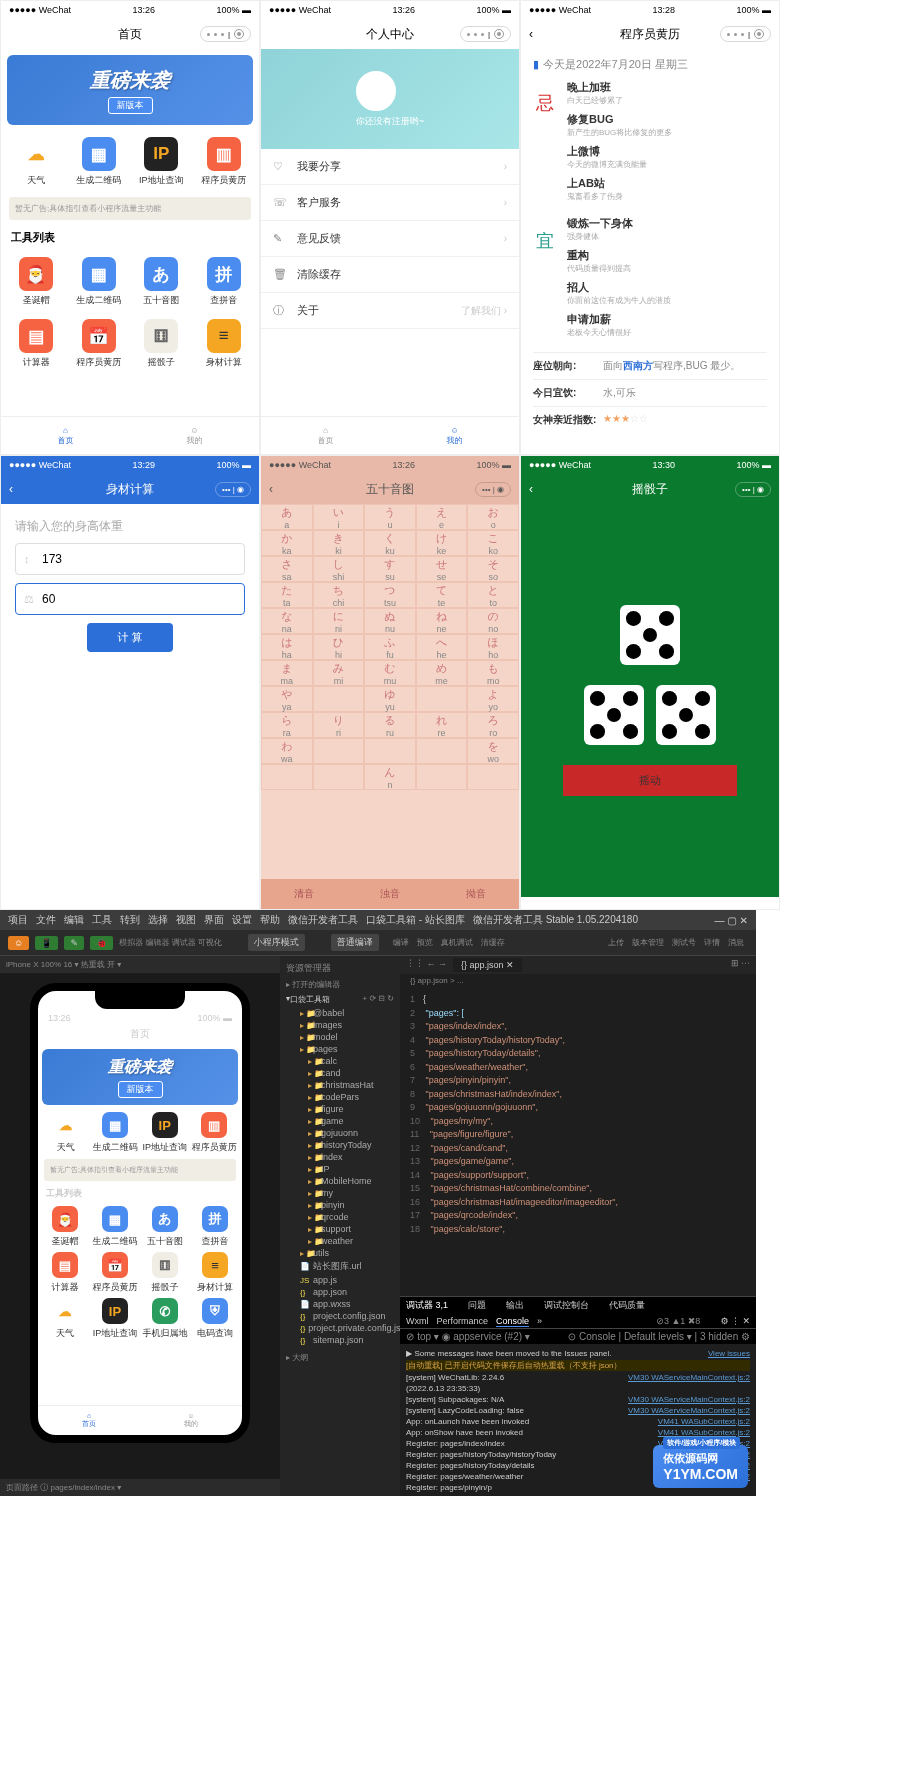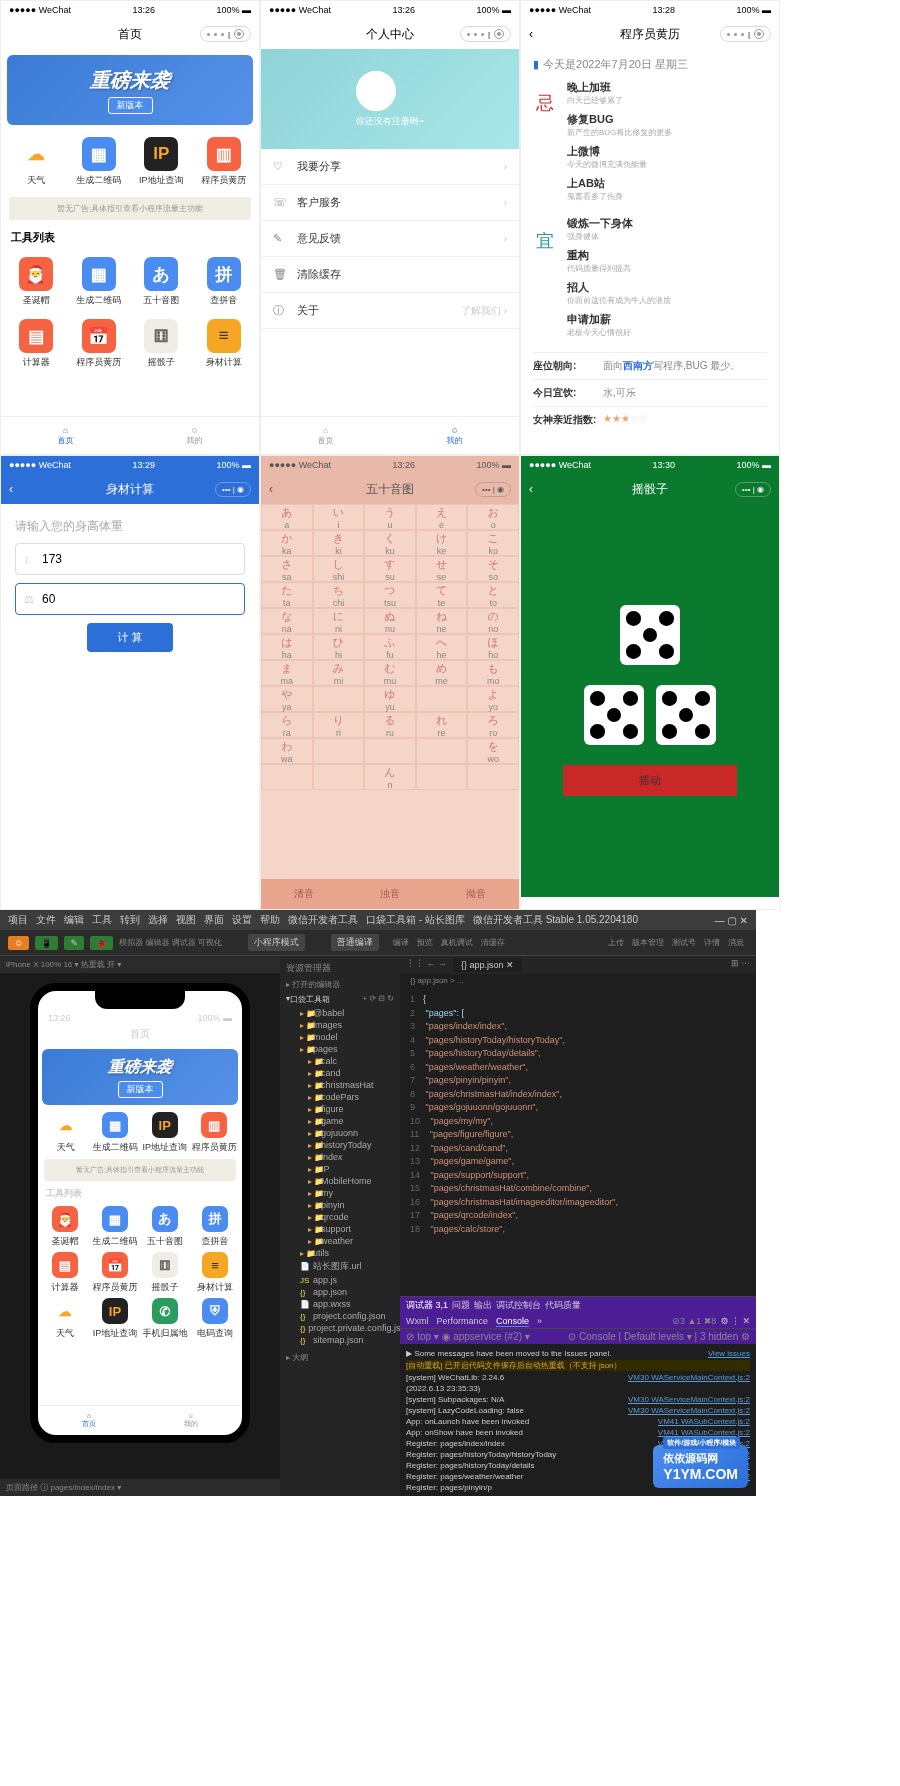--- a/index.html
+++ b/index.html
@@ -21,21 +21,21 @@
 .dot{width:3px;height:3px;background:#999;border-radius:50%}
 .circ{width:10px;height:10px;border:1px solid #999;border-radius:50%;display:flex;align-items:center;justify-content:center}
 .circ::after{content:"";width:4px;height:4px;background:#999;border-radius:50%}
 .banner{margin:6px;height:70px;background:linear-gradient(135deg,#3a7bd5,#5691e8);border-radius:6px;display:flex;flex-direction:column;align-items:center;justify-content:center;color:#fff}
 .banner-title{font-size:20px;font-weight:bold;font-style:italic;text-shadow:1px 1px 2px rgba(0,0,0,0.3)}
 .banner-badge{background:#4a8cf0;border:1px solid #fff;border-radius:3px;padding:1px 8px;font-size:9px;margin-top:3px}
 .icon-row{display:flex;justify-content:space-around;padding:6px 4px}
 .icon-item{display:flex;flex-direction:column;align-items:center;gap:3px;width:50px}
 .icon-box{width:34px;height:34px;border-radius:7px;display:flex;align-items:center;justify-content:center;font-size:16px;color:#fff;font-weight:bold}
 .icon-label{font-size:9px;color:#333}
-.notice{margin:4px 8px;padding:6px;background:#f0ede5;font-size:8px;color:#999;text-align:center;border-radius:3px}
+.notice{margin:4px 8px;padding:6px;background:#f0ede5;font-size:8px;color:#999;border-radius:3px}
 .section-title{padding:6px 10px;font-size:11px;font-weight:bold}
 .tabbar{position:absolute;bottom:0;left:0;right:0;height:38px;display:flex;border-top:1px solid #eee;background:#fff}
 .tab{flex:1;display:flex;flex-direction:column;align-items:center;justify-content:center;font-size:8px;color:#999}
 .tab.active{color:#2c6fd8}
 .hero{height:100px;background:linear-gradient(135deg,#8fd3d8,#a8e6e8);position:relative;overflow:hidden;display:flex;align-items:center;justify-content:center}
 .avatar{width:40px;height:40px;background:#fff;border-radius:50%;border:2px solid #fff}
 .menu-item{display:flex;align-items:center;padding:10px 12px;border-bottom:1px solid #f0f0f0;font-size:11px;color:#333}
 .menu-item .arrow{margin-left:auto;color:#ccc;font-size:10px}
 .menu-icon{width:14px;margin-right:10px;color:#888;font-size:11px}
 .almanac{padding:8px 12px;font-size:9px;color:#aaa}
@@ -98,21 +98,21 @@
 .fi.js{color:#f0db4f}
 .fi.json{color:#f0db4f}
 .editor{flex:1;background:#1e1e1e;display:flex;flex-direction:column}
 .ed-tabs{background:#252525;padding:2px 6px;font-size:9px;display:flex;gap:6px}
 .ed-tab{padding:2px 8px;background:#1e1e1e}
 .ed-code{padding:6px 10px;font-family:monospace;font-size:9px;line-height:1.5;flex:1}
 .ed-code .num{color:#666;margin-right:8px}
 .ed-code .key{color:#9cdcfe}
 .ed-code .str{color:#ce9178}
 .console{height:200px;border-top:1px solid #444;display:flex;flex-direction:column}
-.con-tabs{background:#4c1d95;padding:2px 6px;font-size:9px;display:flex;gap:4px}
+.con-tabs{background:#000000;padding:2px 6px;font-size:9px;display:flex;gap:20px}
 .con-body{padding:4px 6px;font-size:8px;font-family:monospace;overflow:hidden}
 .con-line{display:flex;padding:1px 0}
 .con-line .msg{flex:1;color:#ccc}
 .con-line .src{color:#5a9bd5;text-decoration:underline}
 .con-line.warn .msg{color:#d4a049;background:#332b00}
 .watermark{position:absolute;bottom:8px;right:8px;background:linear-gradient(135deg,#4a8cf0,#2c6fd8);color:#fff;padding:6px 10px;border-radius:6px;font-size:11px;font-weight:bold}
 .watermark .big{font-size:14px}
 </style>
 </head>
 <body>

